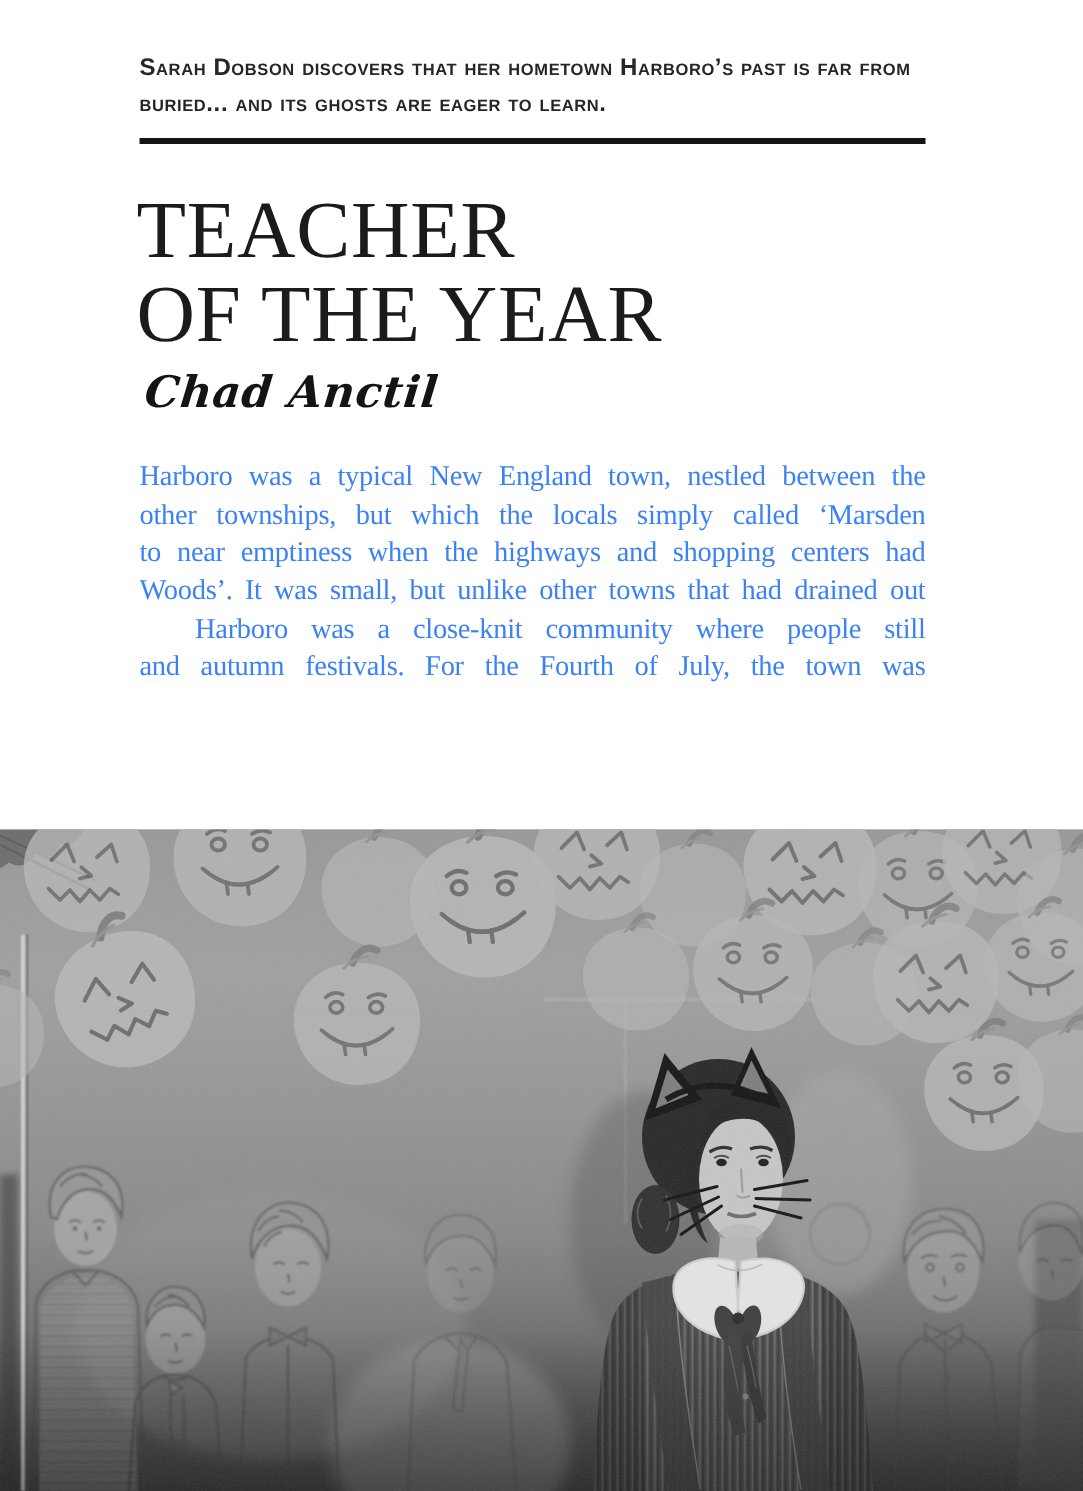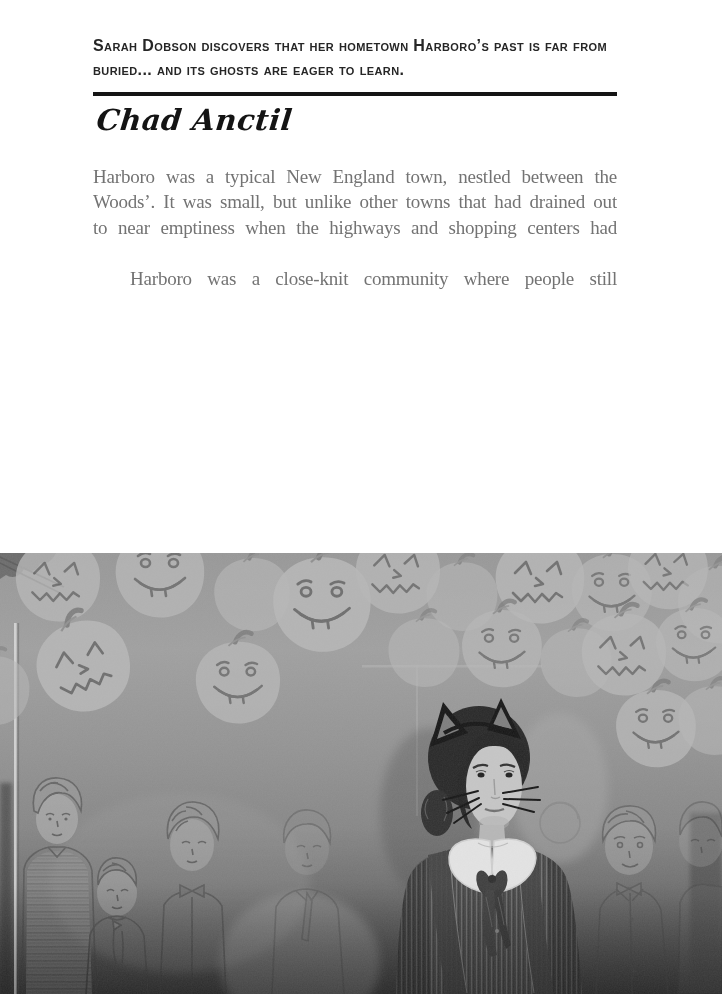--- a/index.html
+++ b/index.html
@@ -19,43 +19,46 @@
   .title{
     font-family:"Liberation Serif", serif;font-weight:400;
     font-size:54px;line-height:1.03;letter-spacing:0.5px;
     margin:30px 0 0 -2px;color:#1b1b1b;
   }
   .author{
     font-family:"DejaVu Serif", serif;font-style:italic;font-weight:700;
     font-size:29px;margin:7px 0 0 2px;color:#141414;
     transform:skewX(-6deg);transform-origin:left bottom;letter-spacing:0.5px;
   }
-  .bodytext{margin-top:27px;font-size:19px;line-height:25.4px;letter-spacing:-0.2px;color:#737373;}
+  .bodytext{margin-top:27px;font-size:19px;line-height:25.4px;letter-spacing:-0.2px;color:#3b82f6;}
   .line{overflow:hidden;text-align:justify;text-align-last:justify;white-space:nowrap;}
   .line.plain{text-align:left;text-align-last:left;}
-  .line.indent{text-indent:37px;margin-top:26px;}
+  .line.indent{text-indent:37px;}
   .photo{
     position:absolute;left:0;top:553px;width:722px;height:441px;margin:0;
     background:#8f8f8f;
   }
   .photo svg{display:block;}
 </style>
 </head>
 <body>
 
 <div class="page">
   <div class="content">
     <p class="teaser">Sarah Dobson discovers that her hometown Harboro’s past is far from buried... and its ghosts are eager to learn.</p>
     <hr class="rule">
+    <h1 class="title"><span>TEACHER</span><br><span>OF THE YEAR</span></h1>
     <div class="author">Chad Anctil</div>
     <div class="bodytext">
       <div class="line">Harboro was a typical New England town, nestled between the</div>
+      <div class="line">other townships, but which the locals simply called ‘Marsden</div>
+      <div class="line">to near emptiness when the highways and shopping centers had</div>
       <div class="line">Woods’. It was small, but unlike other towns that had drained out</div>
-      <div class="line">to near emptiness when the highways and shopping centers had</div>
       <div class="line indent">Harboro was a close-knit community where people still</div>
+      <div class="line">and autumn festivals. For the Fourth of July, the town was</div>
     </div>
   </div>
 
   <figure class="photo" role="img" aria-label="Black-and-white photograph: a young woman wearing a black cat-ear headband with drawn-on whiskers, in a vintage pinstriped dress with white lace collar and ribbon bow, standing before a classroom wall hung with children's jack-o'-lantern drawings and faint pencil sketches of schoolchildren.">
     <svg width="722" height="441" viewBox="0 0 722 441" xmlns="http://www.w3.org/2000/svg">
       <defs>
         <linearGradient id="bg" x1="0" y1="0" x2="0" y2="1">
           <stop offset="0" stop-color="#989898"></stop>
           <stop offset="0.22" stop-color="#a0a0a0"></stop>
           <stop offset="0.45" stop-color="#939393"></stop>

